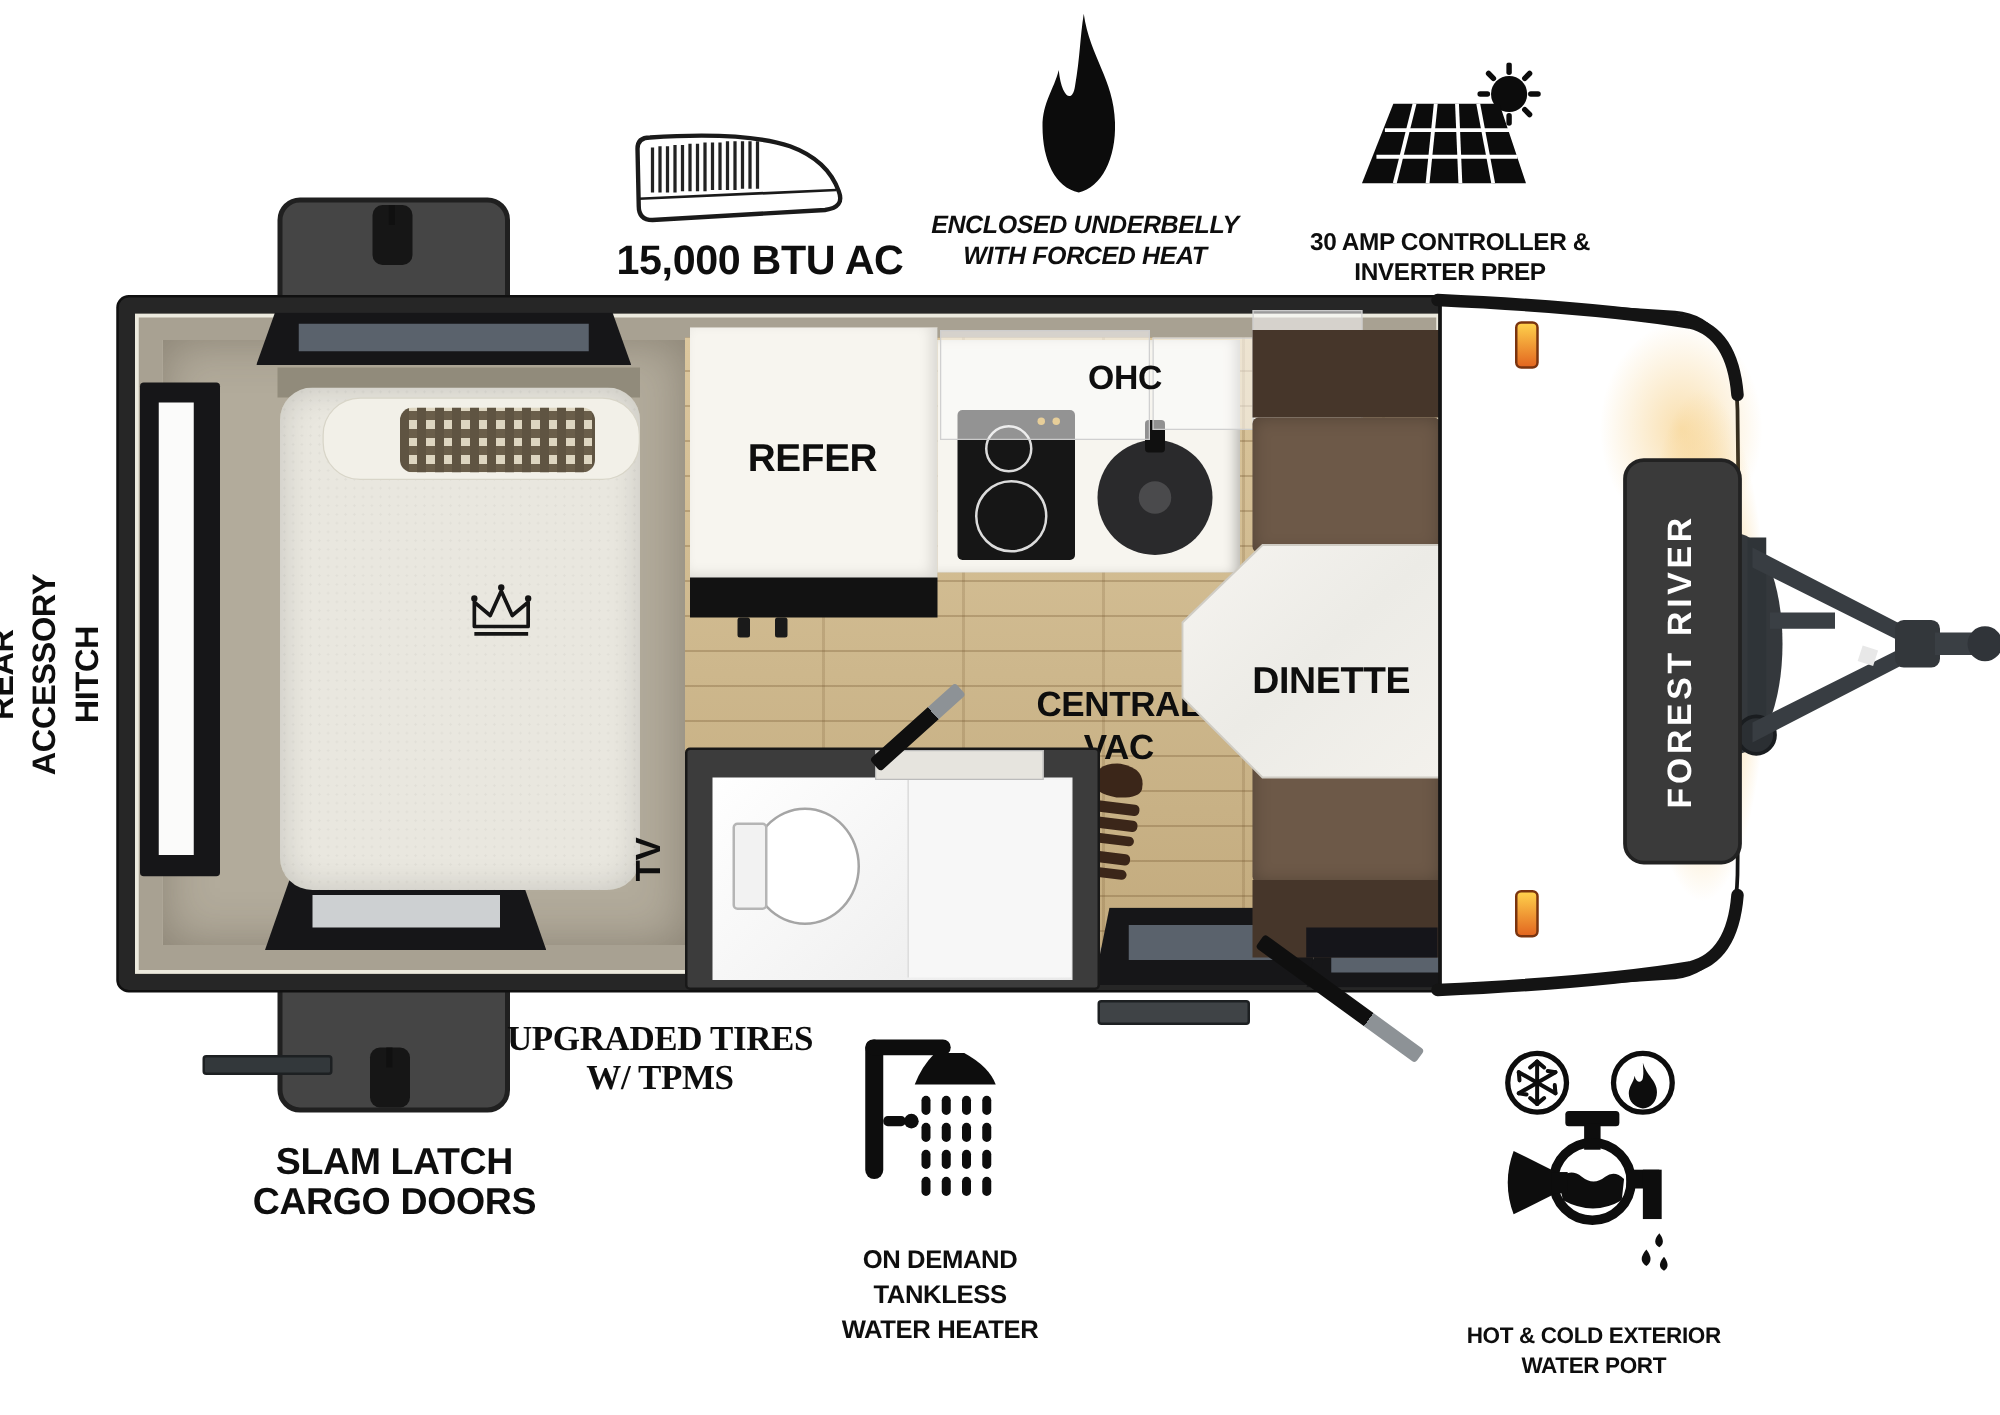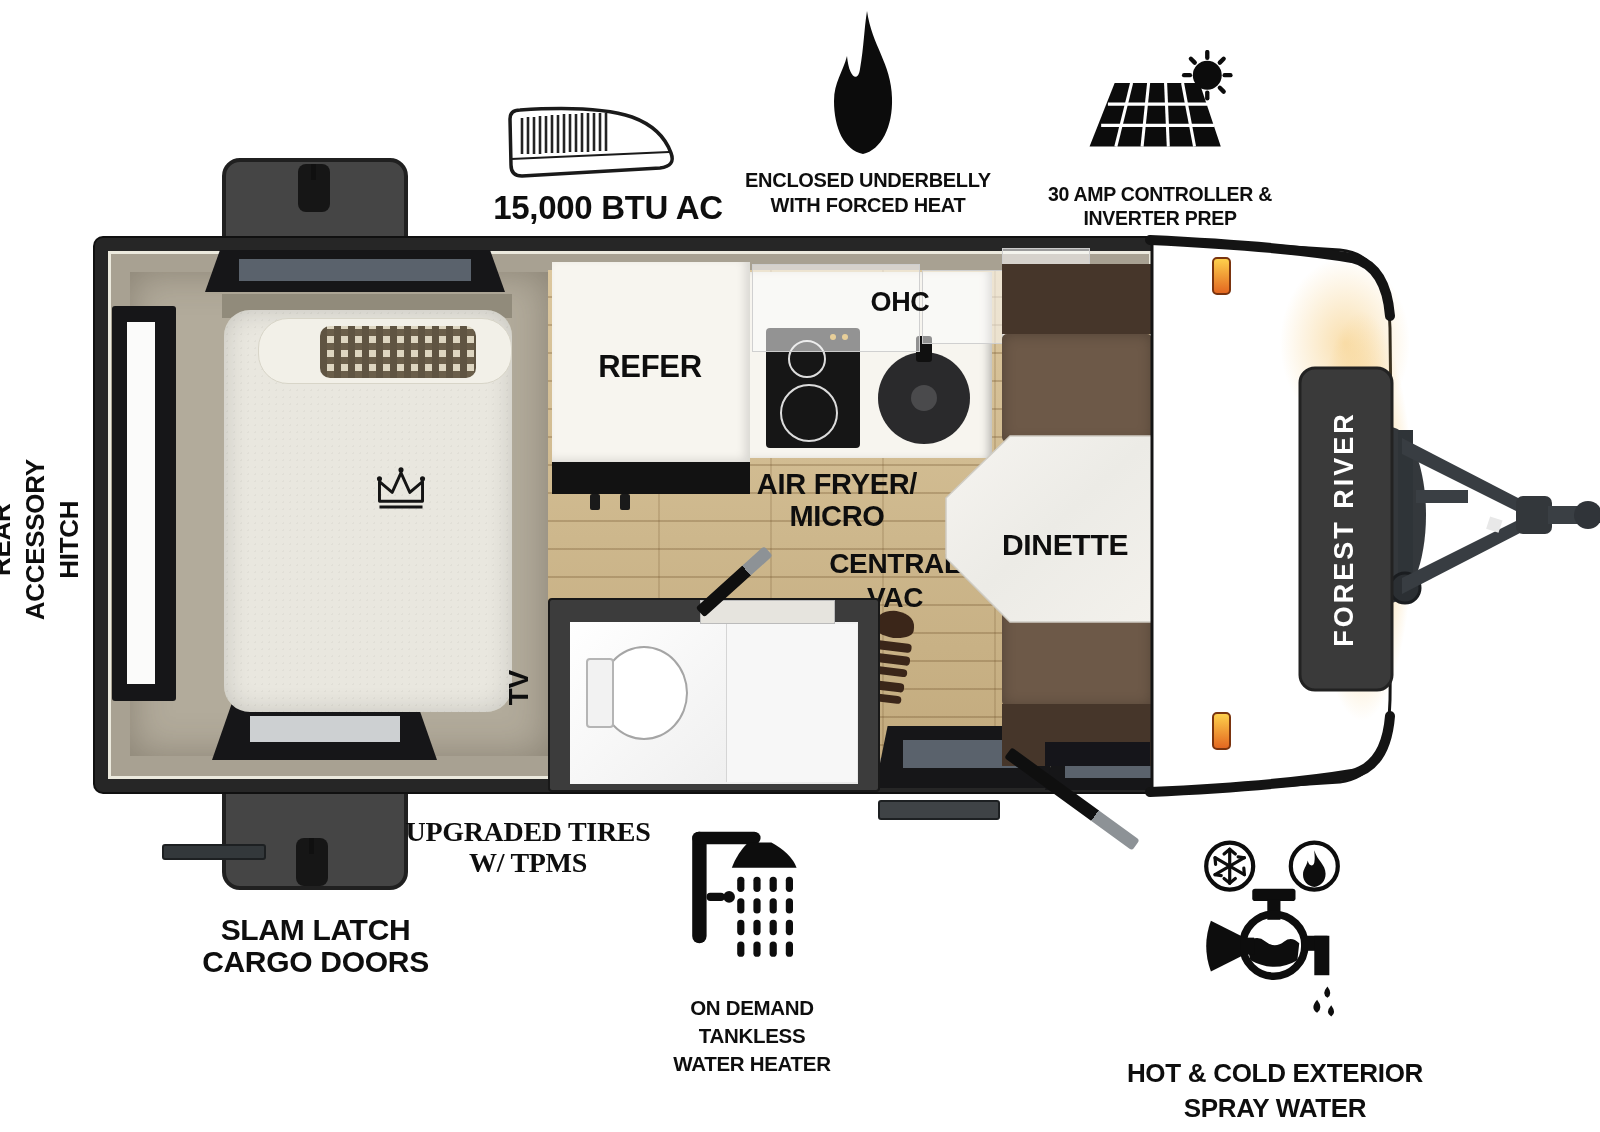--- a/index.html
+++ b/index.html
@@ -68,21 +68,21 @@
         <line x1="108" y1="17" x2="108" y2="55"></line>
     </g>
   </svg>
   <div class="lbl" style="left:458px;top:190px;width:300px;font-size:33px;">
     <span>15,000 BTU AC</span>
   </div>
 
   <svg class="abs" style="left:812px;top:8px;" width="102" height="150" viewBox="0 0 96 150">
     <path d="M52,3 C57,38 76,55 77,90 C78,119 66,142 48,146 C29,142 19,120 19,93 C19,74 28,64 32,48 C34,70 43,75 45,61 C49,38 49,22 52,3 Z" fill="#0c0c0c"></path>
   </svg>
-  <div class="lbl" style="left:723px;top:168px;width:290px;font-size:20px;line-height:1.25;">
+  <div class="lbl" style="left:723px;top:168px;width:290px;font-size:20px;line-height:1.25;font-style:italic;">
     <span>ENCLOSED UNDERBELLY</span>
     <span>WITH FORCED HEAT</span>
   </div>
 
   <svg class="abs" style="left:1078px;top:50px;" width="164" height="116" viewBox="0 0 170 120">
     <circle cx="134" cy="26" r="15" fill="#0c0c0c"></circle>
     <g stroke="#0c0c0c" stroke-width="4.5" stroke-linecap="round">
       <line x1="134" y1="2" x2="134" y2="8"></line>
         <line x1="151" y1="9" x2="147" y2="13"></line>
       <line x1="158" y1="26" x2="152" y2="26"></line>
@@ -172,24 +172,20 @@
   </div>
   <div class="abs" style="left:916px;top:336px;width:16px;height:26px;background:#101010;border-radius:3px;"></div>
 
   <div class="ohc" style="left:752px;top:264px;width:168px;height:88px;"></div>
   <div class="ohc" style="left:922px;top:270px;width:168px;height:74px;"></div>
   <div class="ohc" style="left:1002px;top:248px;width:88px;height:92px;"></div>
   <div class="lbl" style="left:835px;top:287px;width:130px;font-size:27px;">
     <span>OHC</span>
   </div>
 
-  <div class="lbl" style="left:707px;top:468px;width:260px;font-size:29px;">
-    <span>AIR FRYER/</span>
-    <span>MICRO</span>
-  </div>
   <div class="lbl" style="left:795px;top:547px;width:200px;font-size:28px;line-height:1.2;">
     <span>CENTRAL</span>
     <span>VAC</span>
   </div>
   <svg class="abs" style="left:860px;top:608px;" width="62" height="96" viewBox="0 0 44 74">
     <g fill="#3b2619" transform="rotate(7 22 37)">
       <path d="M22,2 Q38,3 37,16 Q36,22 22,23 Q8,22 7,16 Q6,3 22,2 Z"></path>
       <rect x="7" y="26" width="30" height="7" rx="3"></rect>
       <rect x="7" y="36" width="30" height="7" rx="3"></rect>
       <rect x="8" y="46" width="28" height="6" rx="3"></rect>
@@ -334,18 +330,18 @@
       <path d="M58,112 Q68,102 78,110 Q88,118 98,110 Q106,104 114,112 L112,130 Q88,144 62,130 Z"></path>
       <path d="M20,88 L56,106 L56,124 L20,142 Q10,115 20,88 Z"></path>
       <rect x="52" y="106" width="14" height="18"></rect>
       <rect x="116" y="104" width="28" height="16"></rect>
       <rect x="130" y="104" width="16" height="42"></rect>
       <path d="M144,158 q6,8 0,12 q-7,-4 0,-12 Z"></path>
       <path d="M133,172 q7,9 0,14 q-8,-5 0,-14 Z"></path>
       <path d="M148,178 q6,8 0,12 q-7,-4 0,-12 Z"></path>
     </g>
   </svg>
-  <div class="lbl" style="left:1110px;top:1056px;width:330px;font-size:26px;line-height:1.35;">
+  <div class="lbl" style="left:1110px;top:1056px;width:330px;font-size:18px;line-height:1.35;">
     <span>HOT &amp; COLD EXTERIOR</span>
-    <span>SPRAY WATER</span>
+    <span>WATER PORT</span>
   </div>
 
 </div>
 
 </body></html>

